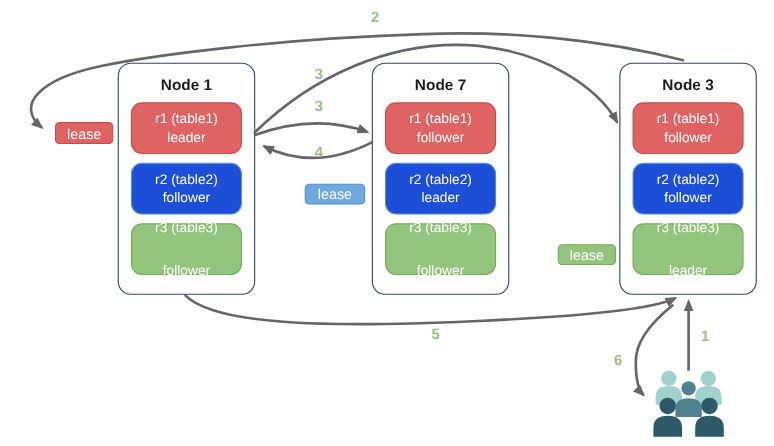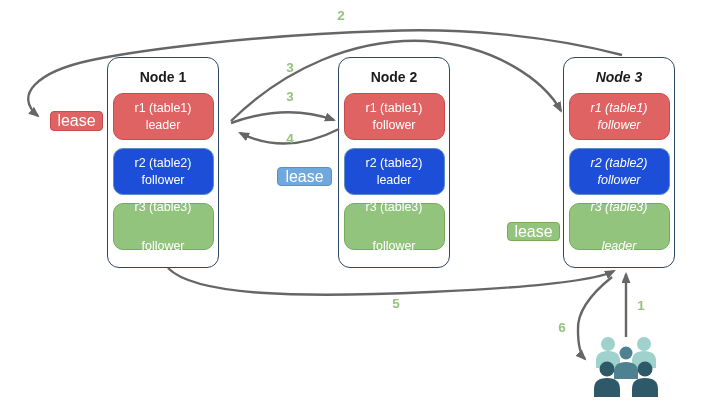--- a/index.html
+++ b/index.html
@@ -1,37 +1,37 @@
 <!DOCTYPE html>
 <html><head>
 <meta charset="utf-8">
 <style>
   html,body { margin:0; padding:0; background:#fff; }
   .stage {
     position:relative; width:704px; height:405px; background:#ffffff;
     font-family:"Liberation Sans", sans-serif; overflow:hidden;
   }
   .node {
-    position:absolute; top:57px; width:112px; height:211px; box-sizing:border-box;
+    position:absolute; top:57px; width:125px; height:211px; box-sizing:border-box;
     background:#ffffff; border:1.6px solid #2c4765; border-radius:12px; z-index:1;
   }
   .node-title {
     text-align:center; margin-top:11px; font-size:14px; font-weight:bold; color:#1b1b1b;
   }
   .replica {
     width:101px; height:47px; margin:8px auto 0 auto; border-radius:10px; box-sizing:border-box;
     display:flex; flex-direction:column; justify-content:center;
     color:#fff; font-size:12.5px; line-height:1.3; text-align:center;
   }
   .replica:first-of-type { margin-top:13px; }
   .replica.red   { background:#e06363; border:1.5px solid #c94c4c; }
   .replica.blue  { background:#1d4ed8; border:1.5px solid #5a8fc4; }
   .replica.green { background:#93c47d; border:1.5px solid #76ab5c;gap:22px; }
   .lease {
-    position:absolute; box-sizing:border-box; border-radius:4px; color:#fff; font-size:16px;
+    position:absolute; box-sizing:border-box; border-radius:4px; color:#fff; font-size:13px;
     display:flex; align-items:center; justify-content:center; z-index:1;
   }
   .lease.red   { left:50px;  top:111px; width:53px; height:20px; background:#e06363; border:1.5px solid #c94c4c; }
   .lease.blue  { left:277px; top:167px; width:55px; height:19px; background:#6fa8dc; border:1.5px solid #5a8fc4; }
   .lease.green { left:507px; top:222px; width:53px; height:19px; background:#93c47d; border:1.5px solid #76ab5c; }
   .step {
     position:absolute; width:16px; text-align:center; color:#93c47d;
     font-size:13.5px; font-weight:bold; z-index:3;
   }
   .overlay {
@@ -53,36 +53,36 @@
       <span>r2 (table2)</span>
       <span>follower</span>
     </div>
     <div class="replica green">
       <span>r3 (table3)</span>
       <span>follower</span>
     </div>
   </div>
 
   <div class="node" style="left:338px;">
-    <div class="node-title">Node 2</div>
+    <div class="node-title">Node 7</div>
     <div class="replica red">
       <span>r1 (table1)</span>
       <span>follower</span>
     </div>
     <div class="replica blue">
       <span>r2 (table2)</span>
       <span>leader</span>
     </div>
     <div class="replica green">
       <span>r3 (table3)</span>
       <span>follower</span>
     </div>
   </div>
 
-  <div class="node" style="left:563px;font-style:italic;">
+  <div class="node" style="left:563px;">
     <div class="node-title">Node 3</div>
     <div class="replica red">
       <span>r1 (table1)</span>
       <span>follower</span>
     </div>
     <div class="replica blue">
       <span>r2 (table2)</span>
       <span>follower</span>
     </div>
     <div class="replica green">

